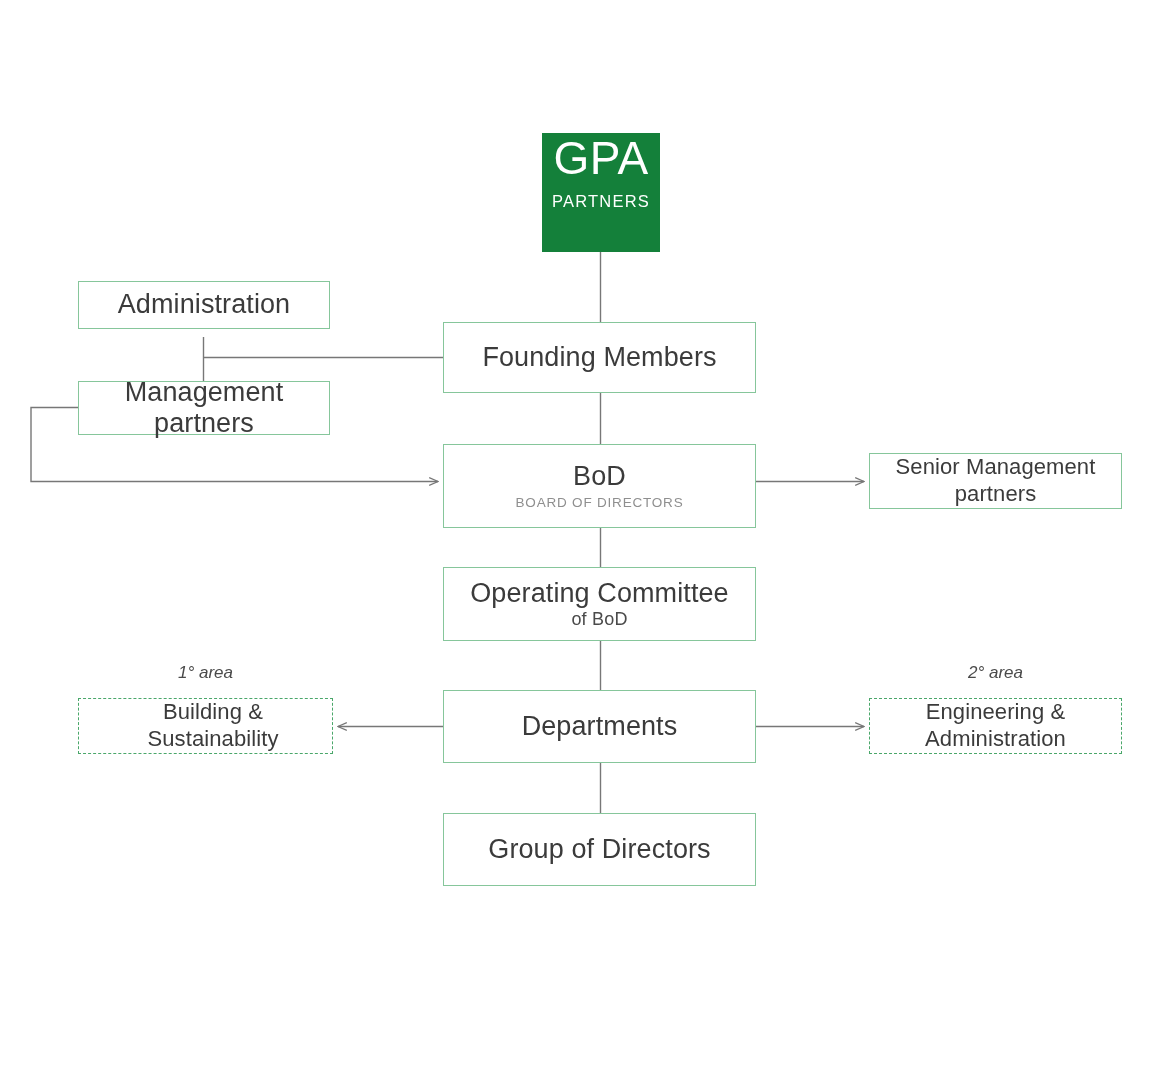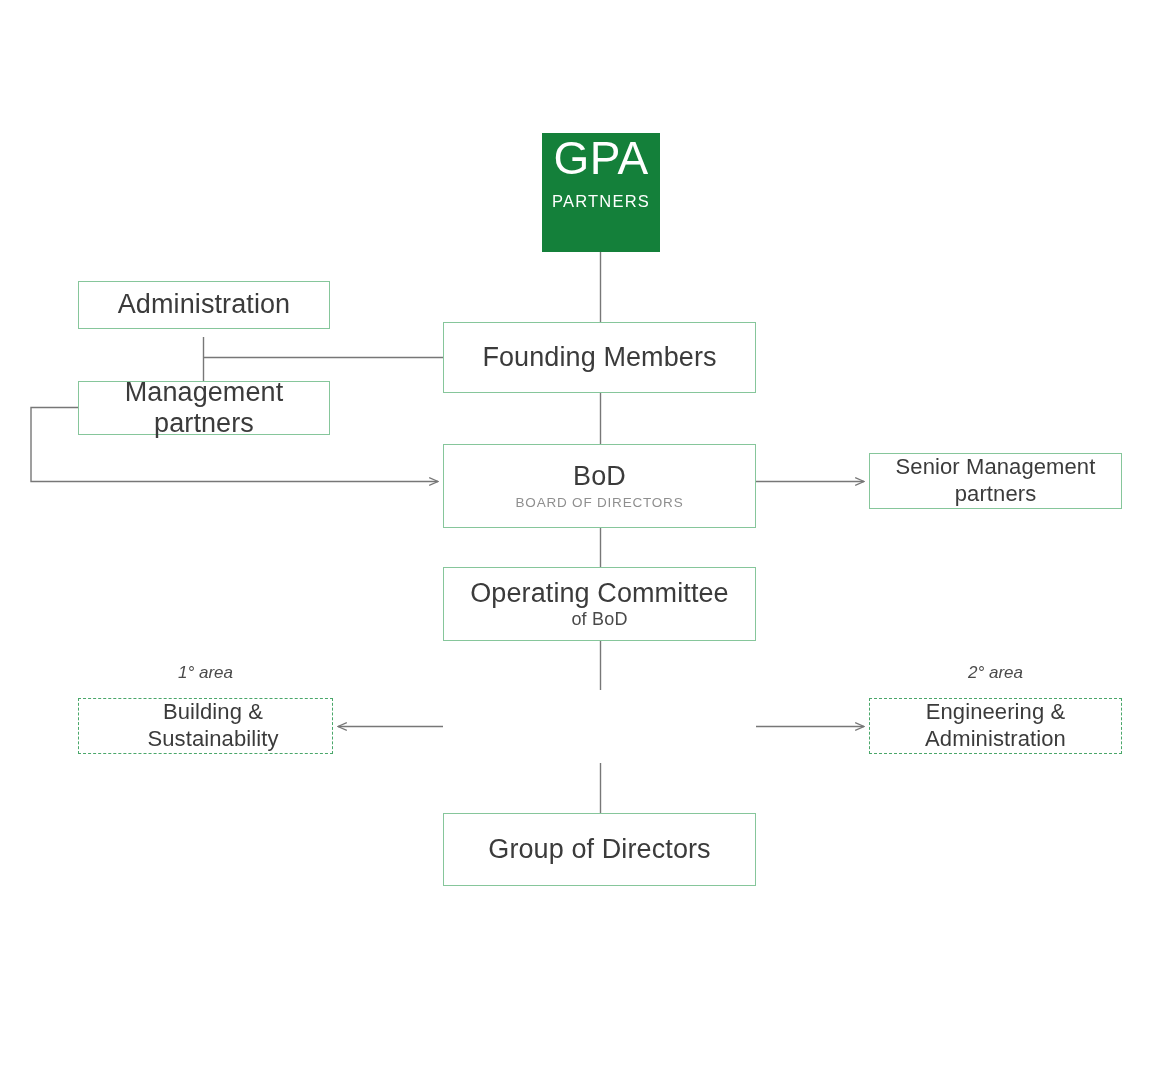--- a/index.html
+++ b/index.html
@@ -178,20 +178,23 @@
   <div class="node" id="node-senior-executive">
     <span class="title two-line">Senior Management</span>
     <span class="title two-line">partners</span>
   </div>
 
   <div class="node" id="node-operating-committee">
     <span class="title">Operating Committee</span>
     <span class="subtitle dark">of BoD</span>
   </div>
 
+  <div class="node" id="node-departments">
+    <span class="title">Departments</span>
+  </div>
 
   <div class="area-label" id="label-area1">1° area</div>
   <div class="node dashed" id="node-area1">
     <span class="title two-line">Building &amp;</span>
     <span class="title two-line">Sustainability</span>
   </div>
 
   <div class="area-label" id="label-area2">2° area</div>
   <div class="node dashed" id="node-area2">
     <span class="title two-line">Engineering &amp;</span>

